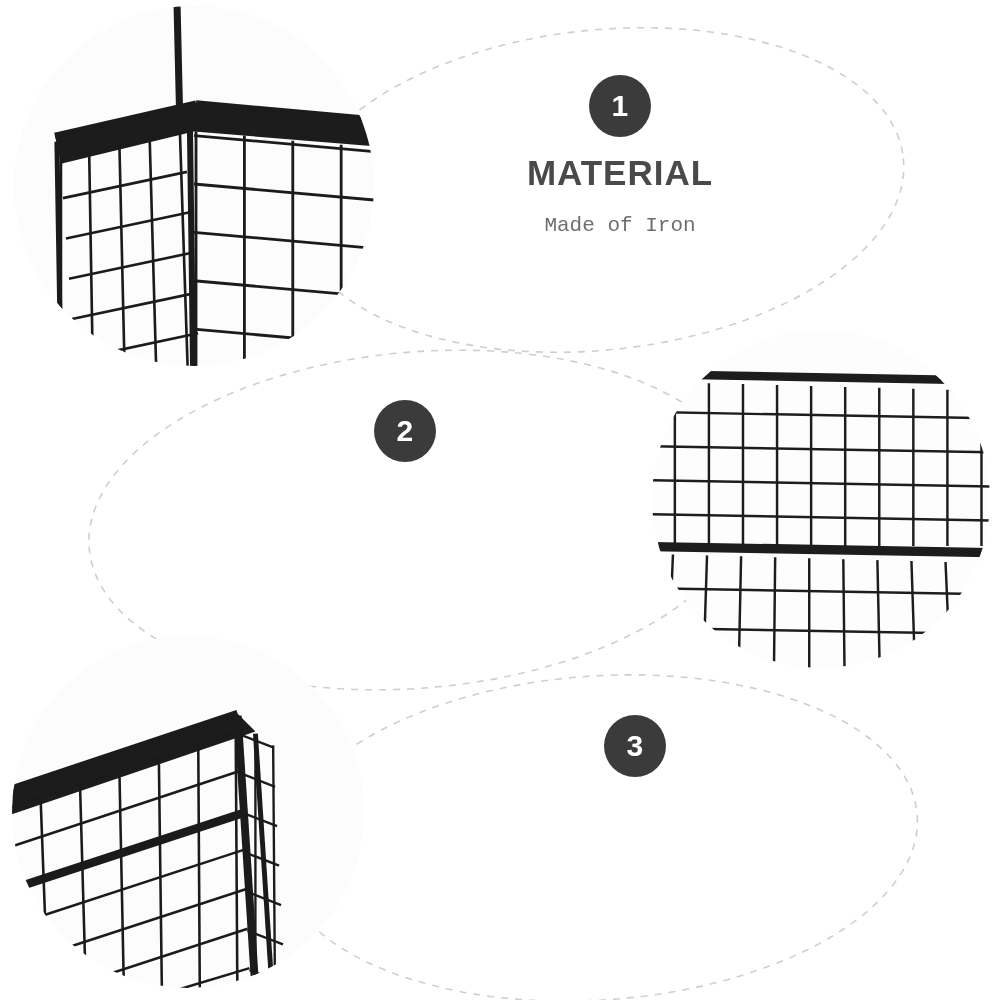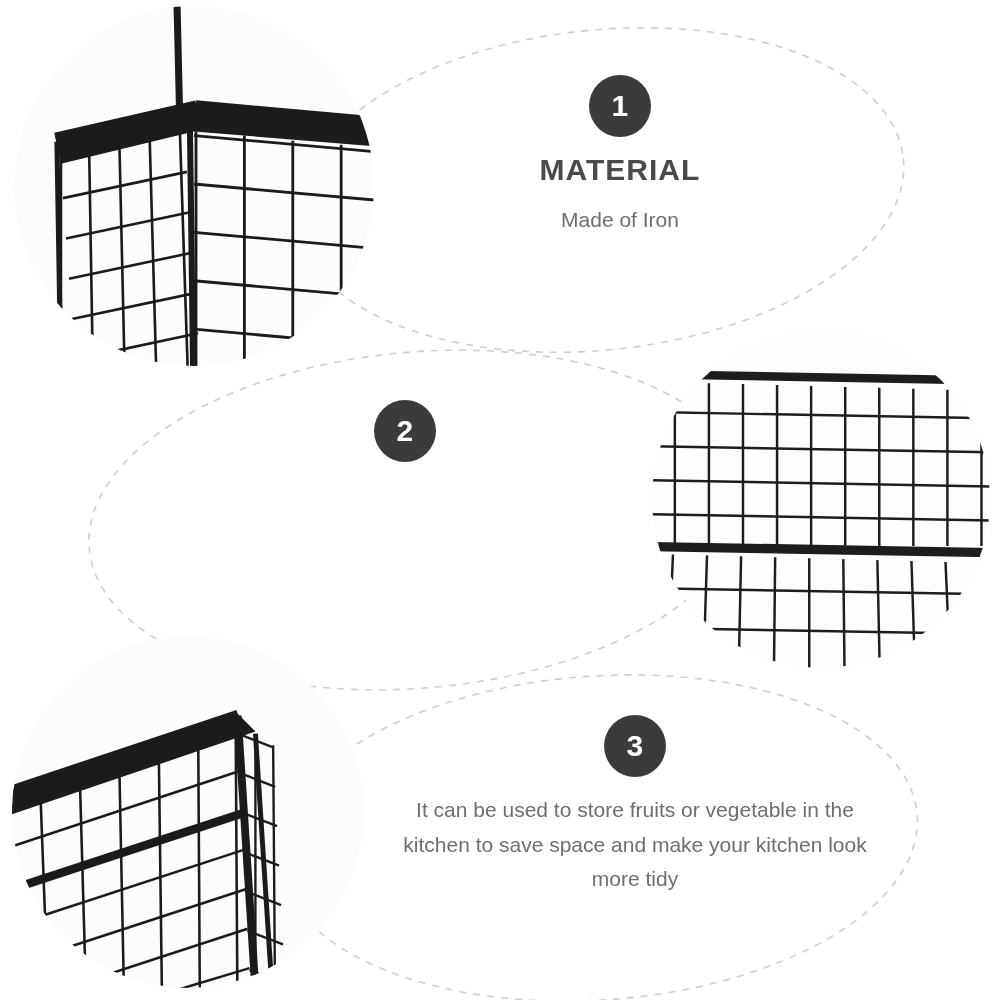--- a/index.html
+++ b/index.html
@@ -55,32 +55,33 @@
     border-radius: 50%;
     background: #3b3b3b;
     color: #ffffff;
     font-size: 30px;
     font-weight: bold;
     line-height: 62px;
     margin: 0 auto 16px auto;
     letter-spacing: 0.5px;
   }
   .f-title {
-    font-size: 30px;
+    font-size: 35px;
     font-weight: bold;
     color: #4a4a4a;
     letter-spacing: 1px;
     margin-bottom: 16px;
     white-space: nowrap;
   }
   .f-desc {
     font-size: 21px;
     color: #6e6e6e;
     line-height: 1.65;
     font-weight: 400;
+    font-family: Liberation Mono, monospace;
   }
 
   #feature-1 { left: 420px; top: 75px; width: 400px; }
   #feature-2 { left: 160px; top: 400px; width: 490px; }
   #feature-3 { left: 380px; top: 715px; width: 510px; }
 
   #photo-1 { left: 14px;  top: 6px;   width: 360px; height: 360px; }
   #photo-2 { left: 652px; top: 330px; width: 338px; height: 338px; }
   #photo-3 { left: 12px;  top: 636px; width: 352px; height: 352px; }
 </style>
@@ -248,16 +249,15 @@
           <path d="M312 410 L348 424"></path>
         </g>
 
         <path d="M318 430 L340 470" stroke-width="9"></path>
       </g>
     </svg>
   </div>
 
   <div class="feature" id="feature-3">
     <div class="badge">3</div>
-    <div class="f-desc">It can be used to store fruits or vegetable in the kitchen to save space and make your kitchen look more tidy</div>
   </div>
 
 </div>
 
 </body></html>

